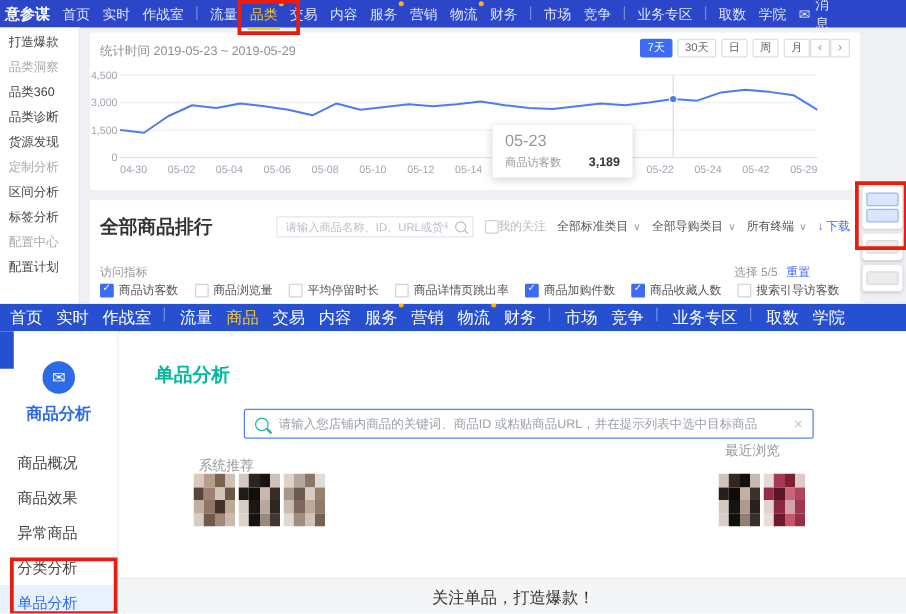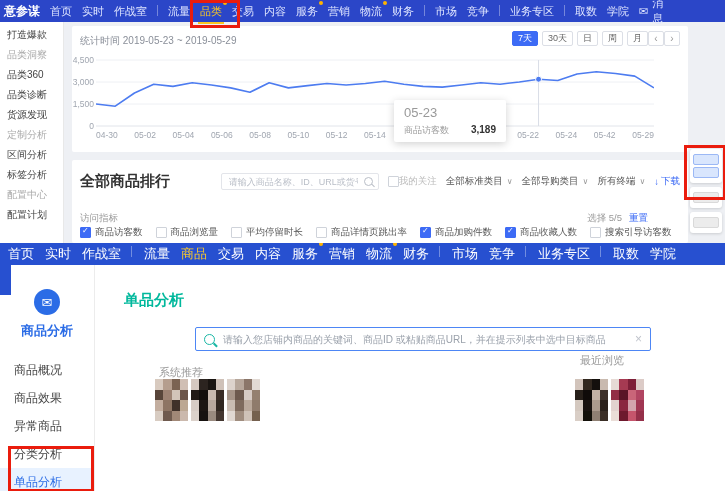--- a/index.html
+++ b/index.html
@@ -435,17 +435,20 @@
             <i style="background: rgb(226, 211, 207);"></i>
             <i style="background: rgb(138, 39, 64);"></i>
             <i style="background: rgb(211, 163, 173);"></i>
             <i style="background: rgb(160, 54, 83);"></i>
             <i style="background: rgb(234, 222, 216);"></i>
             <i style="background: rgb(110, 26, 46);"></i>
             <i style="background: rgb(197, 85, 108);"></i>
             <i style="background: rgb(149, 48, 74);"></i>
           </div>
       </div>
+      <div class="b-footer">
+        <span>关注单品，打造爆款！</span>
+      </div>
     </main>
 
     <div class="redbox rb3"></div>
   </section>
 </div>
 
 </body></html>

